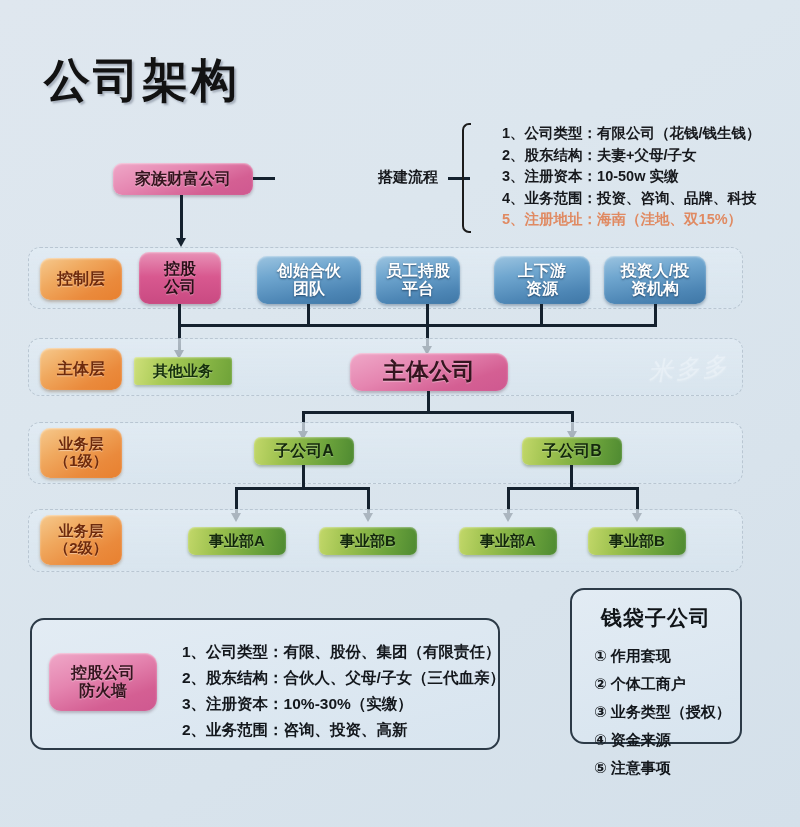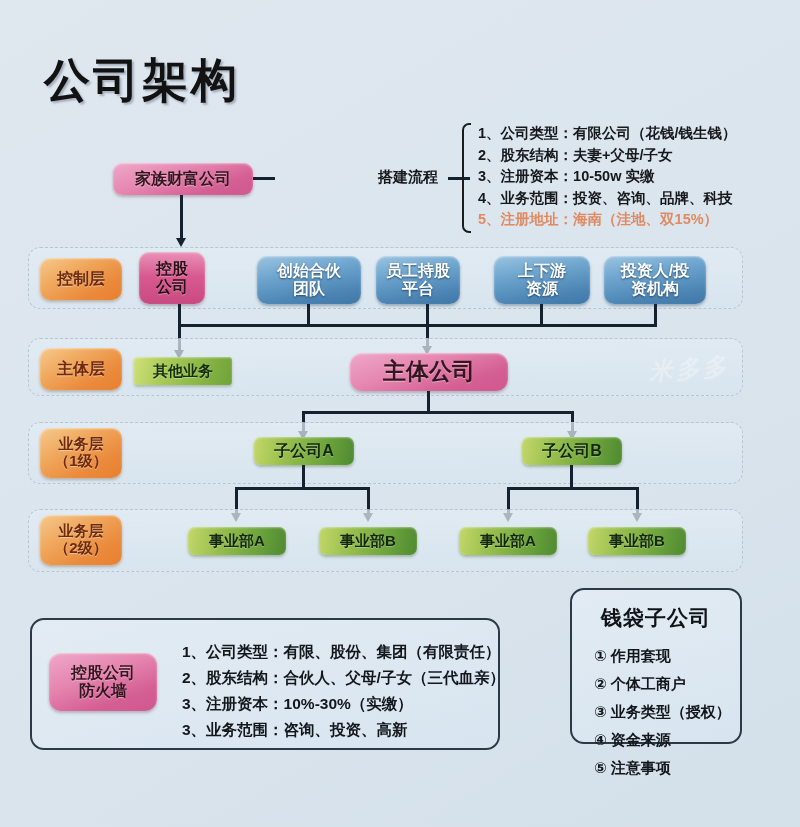--- a/index.html
+++ b/index.html
@@ -201,36 +201,36 @@
 
   <div class="ln vl" style="left:180px; top:195px; width:3px; height:45px;"></div>
   <div class="arrow-down" style="left:176px; top:238px;"></div>
 
   <div class="ln hl2" style="left:253px; top:177px; width:22px; height:3px;"></div>
 
 
   <div style="position:absolute; left:378px; top:168px; font-size:15px; font-weight:bold; color:#16181c; white-space:nowrap;">搭建流程</div>
   <div class="ln hl2" style="left:448px; top:177px; width:22px; height:3px;"></div>
 
-  <div class="listbox" style="left:462px; top:123px; width:325px; height:110px;">
+  <div class="listbox" style="left:462px; top:123px; width:325px; height:110px;padding-left:24px;">
     <div class="bracket"></div>
     <div class="list-items">
       <div>1、公司类型：有限公司（花钱/钱生钱）</div>
       <div>2、股东结构：夫妻+父母/子女</div>
       <div>3、注册资本：10-50w 实缴</div>
       <div>4、业务范围：投资、咨询、品牌、科技</div>
       <div class="hl">5、注册地址：海南（洼地、双15%）</div>
     </div>
   </div>
 
   <div class="band" style="left:28px; top:247px; width:715px; height:62px;"></div>
 
   <div class="node orange" style="left:40px; top:258px; width:82px; height:42px; font-size:16px;">控制层</div>
 
-  <div class="node pink" style="left:139px; top:252px; width:66px; height:52px; font-size:16px;">控股
+  <div class="node pink" style="left:139px; top:252px; width:82px; height:52px; font-size:16px;">控股
 公司</div>
 
   <div class="node blue" style="left:257px; top:256px; width:104px; height:48px; font-size:16px;">创始合伙
 团队</div>
 
   <div class="node blue" style="left:376px; top:256px; width:84px; height:48px; font-size:16px;">员工持股
 平台</div>
 
   <div class="node blue" style="left:604px; top:256px; width:102px; height:48px; font-size:16px;">投资人/投
 资机构</div>
@@ -307,21 +307,21 @@
 
   <div class="node green" style="left:588px; top:527px; width:98px; height:28px; font-size:15px; border-radius:7px;">事业部B</div>
 
   <div class="panel" style="left:30px; top:618px; width:470px; height:132px;">
     <div class="node pink-lite" style="left:17px; top:33px; width:108px; height:58px; font-size:16px; border-radius:12px;">控股公司
 防火墙</div>
     <div class="fw-list">
       <div>1、公司类型：有限、股份、集团（有限责任）</div>
       <div>2、股东结构：合伙人、父母/子女（三代血亲）</div>
       <div>3、注册资本：10%-30%（实缴）</div>
-      <div>3、业务范围：咨询、投资、高新</div>
+      <div>2、业务范围：咨询、投资、高新</div>
     </div>
   </div>
 
   <div class="panel" style="left:570px; top:588px; width:172px; height:156px;">
     <div class="panel-title" style="margin-top:14px;">钱袋子公司</div>
     <div class="panel-list" style="margin-top:10px; margin-left:22px;">
       <div>① 作用套现</div>
       <div>② 个体工商户</div>
       <div>③ 业务类型（授权）</div>
       <div>④ 资金来源</div>

